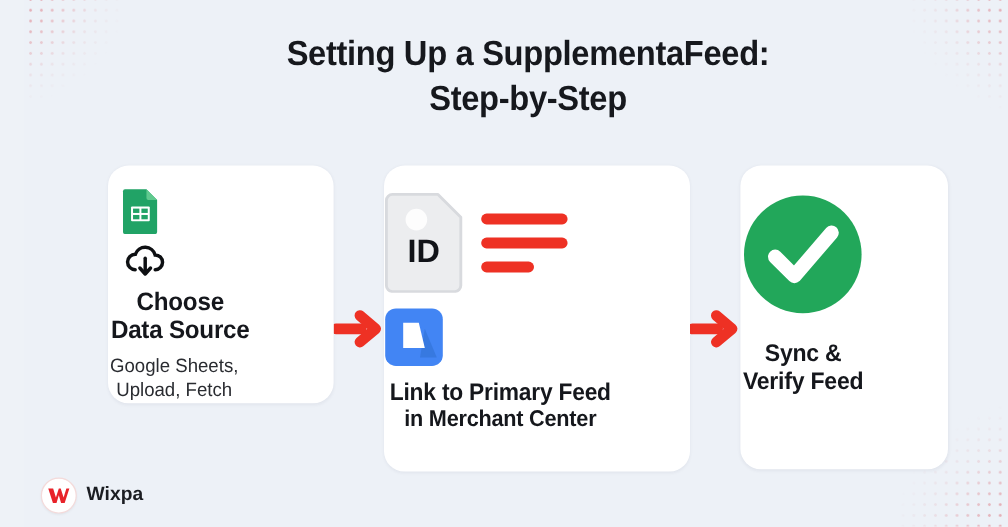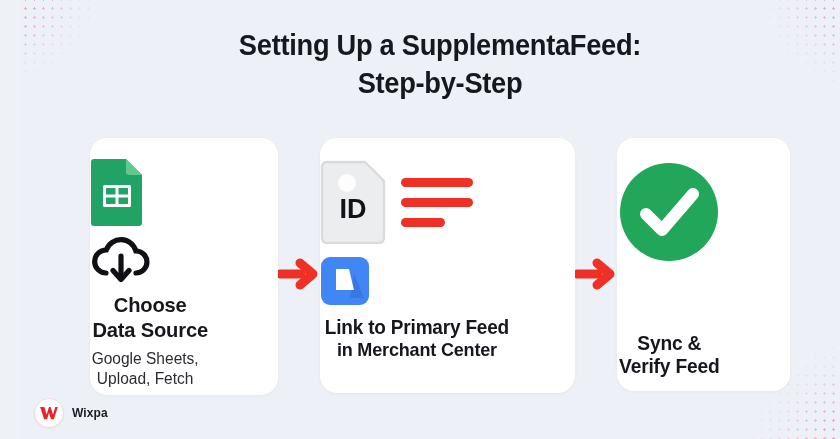--- a/index.html
+++ b/index.html
@@ -80,23 +80,23 @@
 
   .card {
     background: #fff;
     border-radius: 17px;
     position: relative;
     display: flex;
     flex-direction: column;
     align-items: flex-start;
     box-shadow: 0 1px 3px rgba(30,40,60,.06);
   }
-  .card.c1 { width: 195px; height: 257px; padding-top: 14px; }
+  .card.c1 { width: 195px; height: 198px; padding-top: 14px; }
   .card.c2 { width: 265px; height: 255px; padding-top: 12px; }
-  .card.c3 { width: 180px; height: 253px; padding-top: 18px; gap: 48px; }
+  .card.c3 { width: 180px; height: 253px; padding-top: 18px; }
 
   .arrow {
     width: 42px;
     height: 32px;
     flex: 0 0 42px;
     align-self: center;
     margin-top: 10px;
   }
   .arrow svg { display: block; width: 42px; height: 32px; }
 
@@ -162,21 +162,21 @@
     border-radius: 50%;
     background: #fff;
     border: 1px solid #f4dada;
     display: flex;
     align-items: center;
     justify-content: center;
     box-shadow: 0 1px 2px rgba(0,0,0,.05);
   }
   .brand-mark svg { display: block; }
   .brand-name {
-    font-size: 12px;
+    font-size: 16px;
     font-weight: 700;
     color: #1b1d22;
     letter-spacing: .1px;
   }
 </style>
 </head>
 <body>
 
 <div id="stage">
 

